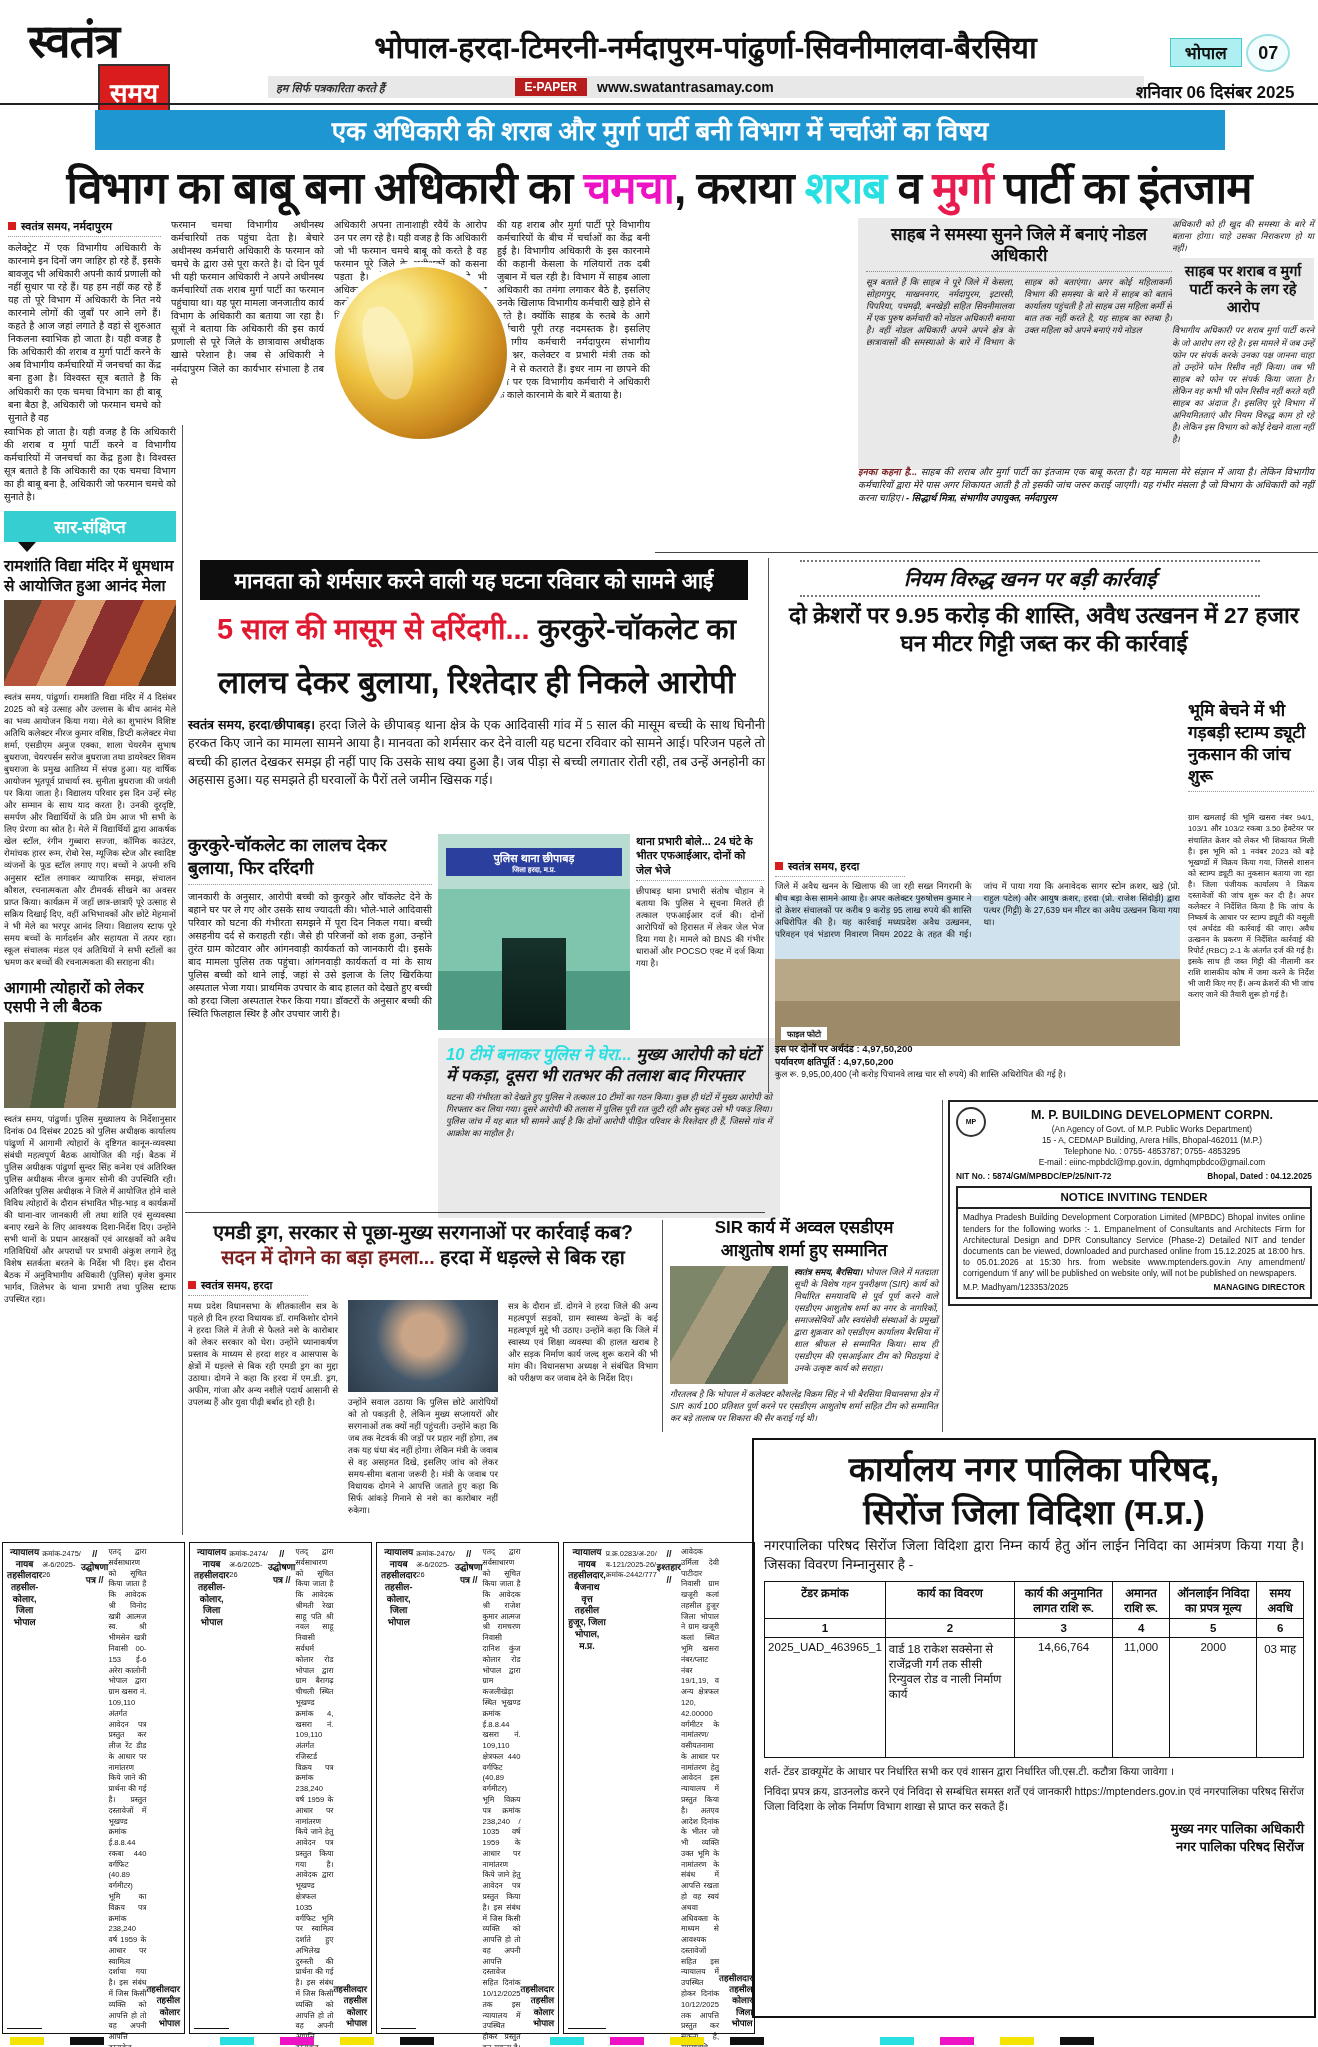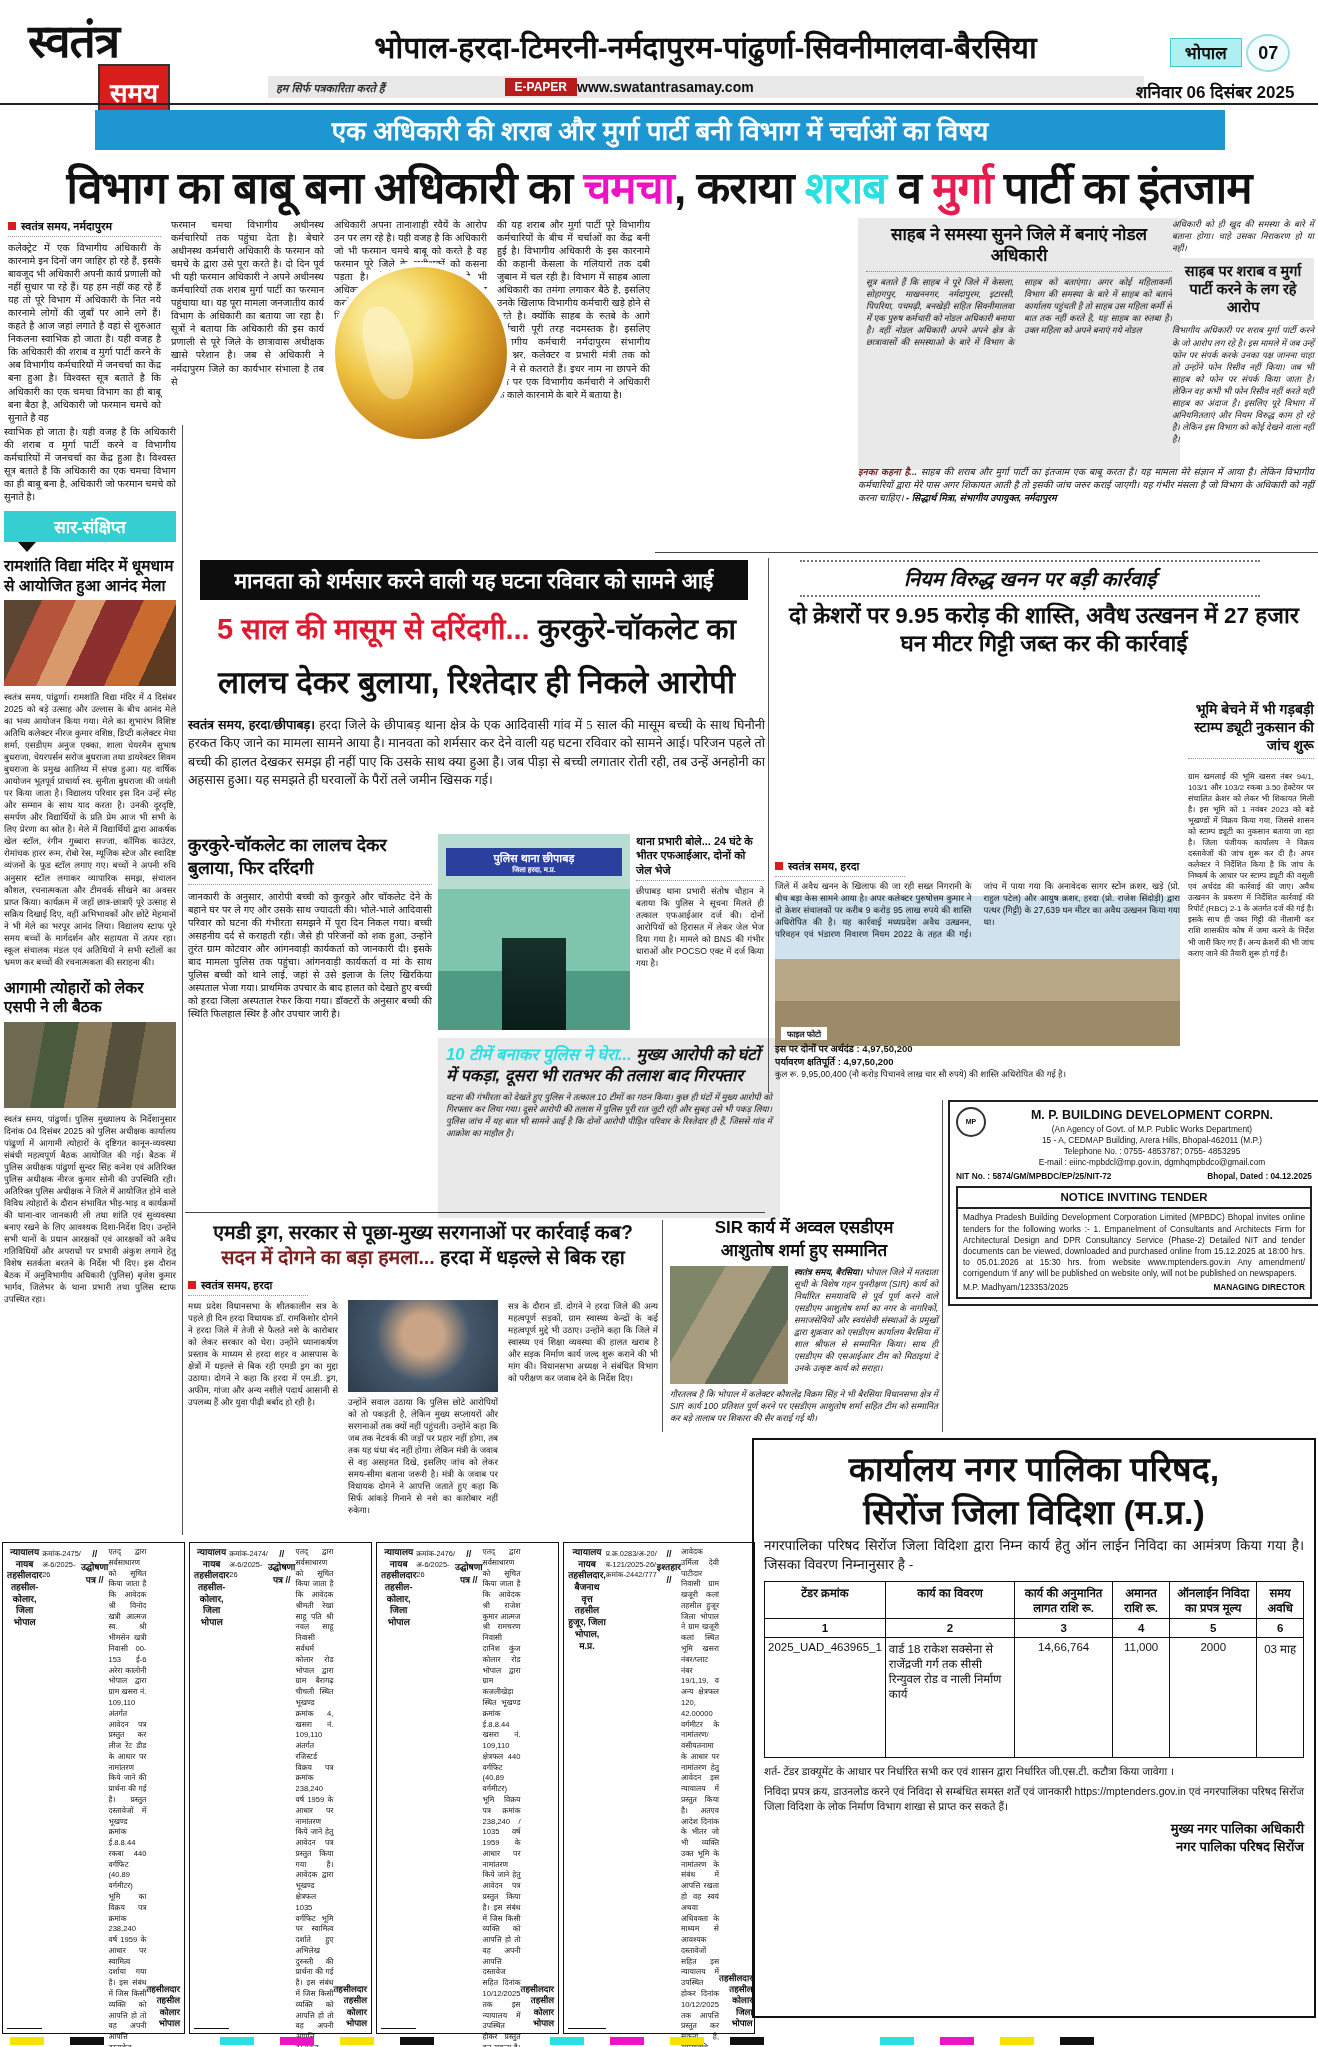--- a/index.html
+++ b/index.html
@@ -7,21 +7,21 @@
         font-family:"Liberation Sans","DejaVu Sans",sans-serif;overflow:hidden;margin:0 auto;}
   .abs{position:absolute;}
   .jtext{text-align:justify;}
   .hline{position:absolute;background:#222;height:2px;}
   .vline{position:absolute;background:#555;width:1px;}
 
   
   .logo-top{font-size:46px;font-weight:800;letter-spacing:-1px;}
   .logo-bottom{background:#d91d1d;color:#fff;font-weight:800;font-size:26px;padding:8px 10px;display:inline-block;border:2px solid #333;}
   .cities{font-size:30px;font-weight:800;white-space:nowrap;}
-  .graybar{background:#e8e8e8;display:flex;align-items:center;padding:2px 8px;}
+  .graybar{background:#e8e8e8;display:flex;align-items:center;gap:10px;padding:2px 8px;}
   .tagline{font-size:11px;font-style:italic;font-weight:700;color:#333;}
   .epaper{background:#b91c1c;color:#fff;font-weight:800;font-size:12px;padding:2px 10px;}
   .site{font-size:14px;font-weight:700;}
   .edition-pill{background:#aef0f2;border:1px solid #49c9cc;font-weight:800;font-size:17px;padding:2px 14px;display:inline-block;}
   .pagenum{background:#f4fdfd;border:2px solid #9adfe2;border-radius:50%;width:40px;height:34px;display:inline-flex;align-items:center;justify-content:center;font-weight:800;font-size:18px;}
   .dateline{font-size:17px;font-weight:800;}
 
   
   .kicker-banner{background:#1e96d2;color:#fff;font-weight:800;font-size:26px;display:flex;align-items:center;justify-content:center;}
   .lead-head{font-size:44px;font-weight:800;letter-spacing:-1px;white-space:nowrap;text-align:center;}
@@ -233,21 +233,21 @@
     <div class="cap-chip">फाइल फोटो</div>
   </div>
   <div class="abs byline" style="left:775px;top:858px;width:130px;"><span class="rsq"></span><span>स्वतंत्र समय, हरदा</span></div>
   <div class="abs body-xs jtext" style="left:775px;top:880px;width:405px;column-count:2;column-gap:12px;height:160px;">जिले में अवैध खनन के खिलाफ की जा रही सख्त निगरानी के बीच बड़ा केस सामने आया है। अपर कलेक्टर पुरुषोत्तम कुमार ने दो क्रेशर संचालकों पर करीब 9 करोड़ 95 लाख रुपये की शास्ति अधिरोपित की है। यह कार्रवाई मध्यप्रदेश अवैध उत्खनन, परिवहन एवं भंडारण निवारण नियम 2022 के तहत की गई। जांच में पाया गया कि अनावेदक सागर स्टोन क्रशर, खड़े (प्रो. राहुल पटेल) और आयुष क्रशर, हरदा (प्रो. राजेश सिंदोड़ी) द्वारा पत्थर (गिट्टी) के 27,639 घन मीटर का अवैध उत्खनन किया गया था।</div>
   <div class="abs" style="left:775px;top:1042px;width:405px;">
     <div class="figline">इस पर दोनों पर अर्थदंड : 4,97,50,200</div>
     <div class="figline">पर्यावरण क्षतिपूर्ति : 4,97,50,200</div>
     <div class="body-xs">कुल रू. 9,95,00,400 (नौ करोड़ पिचानवे लाख चार सौ रुपये) की शास्ति अधिरोपित की गई है।</div>
   </div>
   <div class="abs" style="left:1188px;top:700px;width:126px;">
-    <div style="font-weight:800;font-size:14px;line-height:1.3;border-bottom:1px dotted #999;padding-bottom:3px;margin-bottom:12px;text-align:right;">भूमि बेचने में भी गड़बड़ी स्टाम्प ड्यूटी नुकसान की जांच शुरू</div>
+    <div style="font-weight:800;font-size:17px;line-height:1.3;border-bottom:1px dotted #999;padding-bottom:3px;margin-bottom:20px;">भूमि बेचने में भी गड़बड़ी स्टाम्प ड्यूटी नुकसान की जांच शुरू</div>
     <div style="font-size:7.8px;line-height:1.42;" class="jtext">ग्राम खमलाई की भूमि खसरा नंबर 94/1, 103/1 और 103/2 रकबा 3.50 हेक्टेयर पर संचालित क्रेशर को लेकर भी शिकायत मिली है। इस भूमि को 1 नवंबर 2023 को बड़े भूखण्डों में विक्रय किया गया, जिससे शासन को स्टाम्प ड्यूटी का नुकसान बताया जा रहा है। जिला पंजीयक कार्यालय ने विक्रय दस्तावेजों की जांच शुरू कर दी है। अपर कलेक्टर ने निर्देशित किया है कि जांच के निष्कर्ष के आधार पर स्टाम्प ड्यूटी की वसूली एवं अर्थदंड की कार्रवाई की जाए। अवैध उत्खनन के प्रकरण में निर्देशित कार्रवाई की रिपोर्ट (RBC) 2-1 के अंतर्गत दर्ज की गई है। इसके साथ ही जब्त गिट्टी की नीलामी कर राशि शासकीय कोष में जमा करने के निर्देश भी जारी किए गए हैं। अन्य क्रेशरों की भी जांच कराए जाने की तैयारी शुरू हो गई है।</div>
   </div>
 
   <div class="abs mpbdc" style="left:948px;top:1100px;width:356px;">
     <div style="display:flex;gap:6px;align-items:flex-start;">
       <span class="logo-dot">MP</span>
       <div style="flex:1;">
         <div class="org">M. P. BUILDING DEVELOPMENT CORPN.</div>
         <div class="ctr">(An Agency of Govt. of M.P. Public Works Department)</div>
         <div class="ctr">15 - A, CEDMAP Building, Arera Hills, Bhopal-462011 (M.P.)</div>

